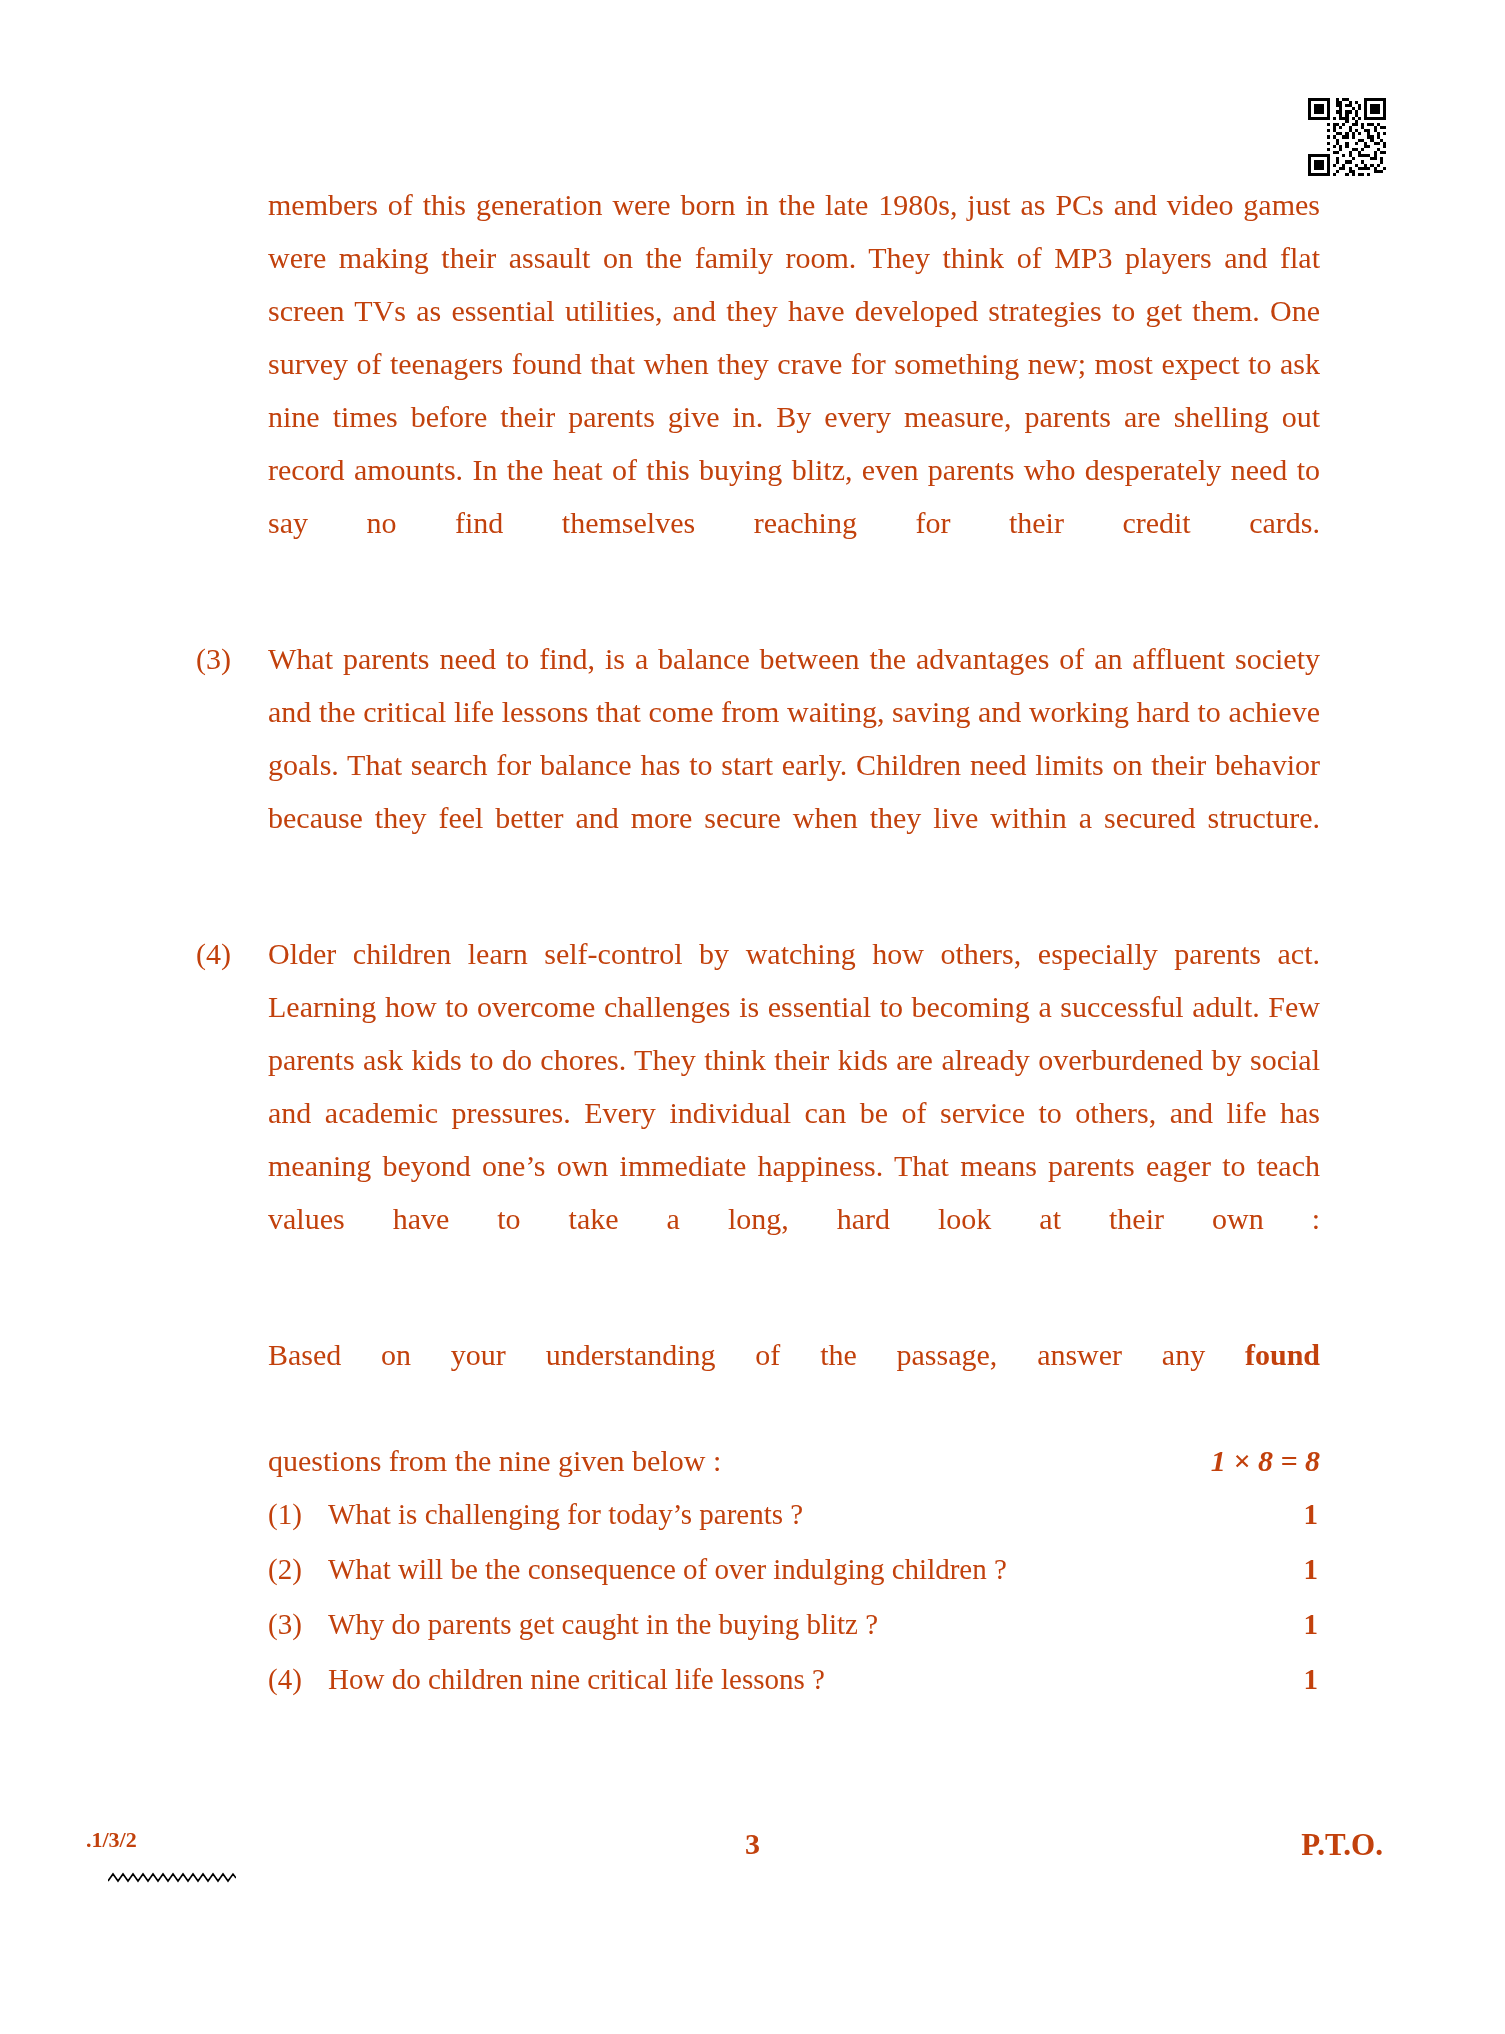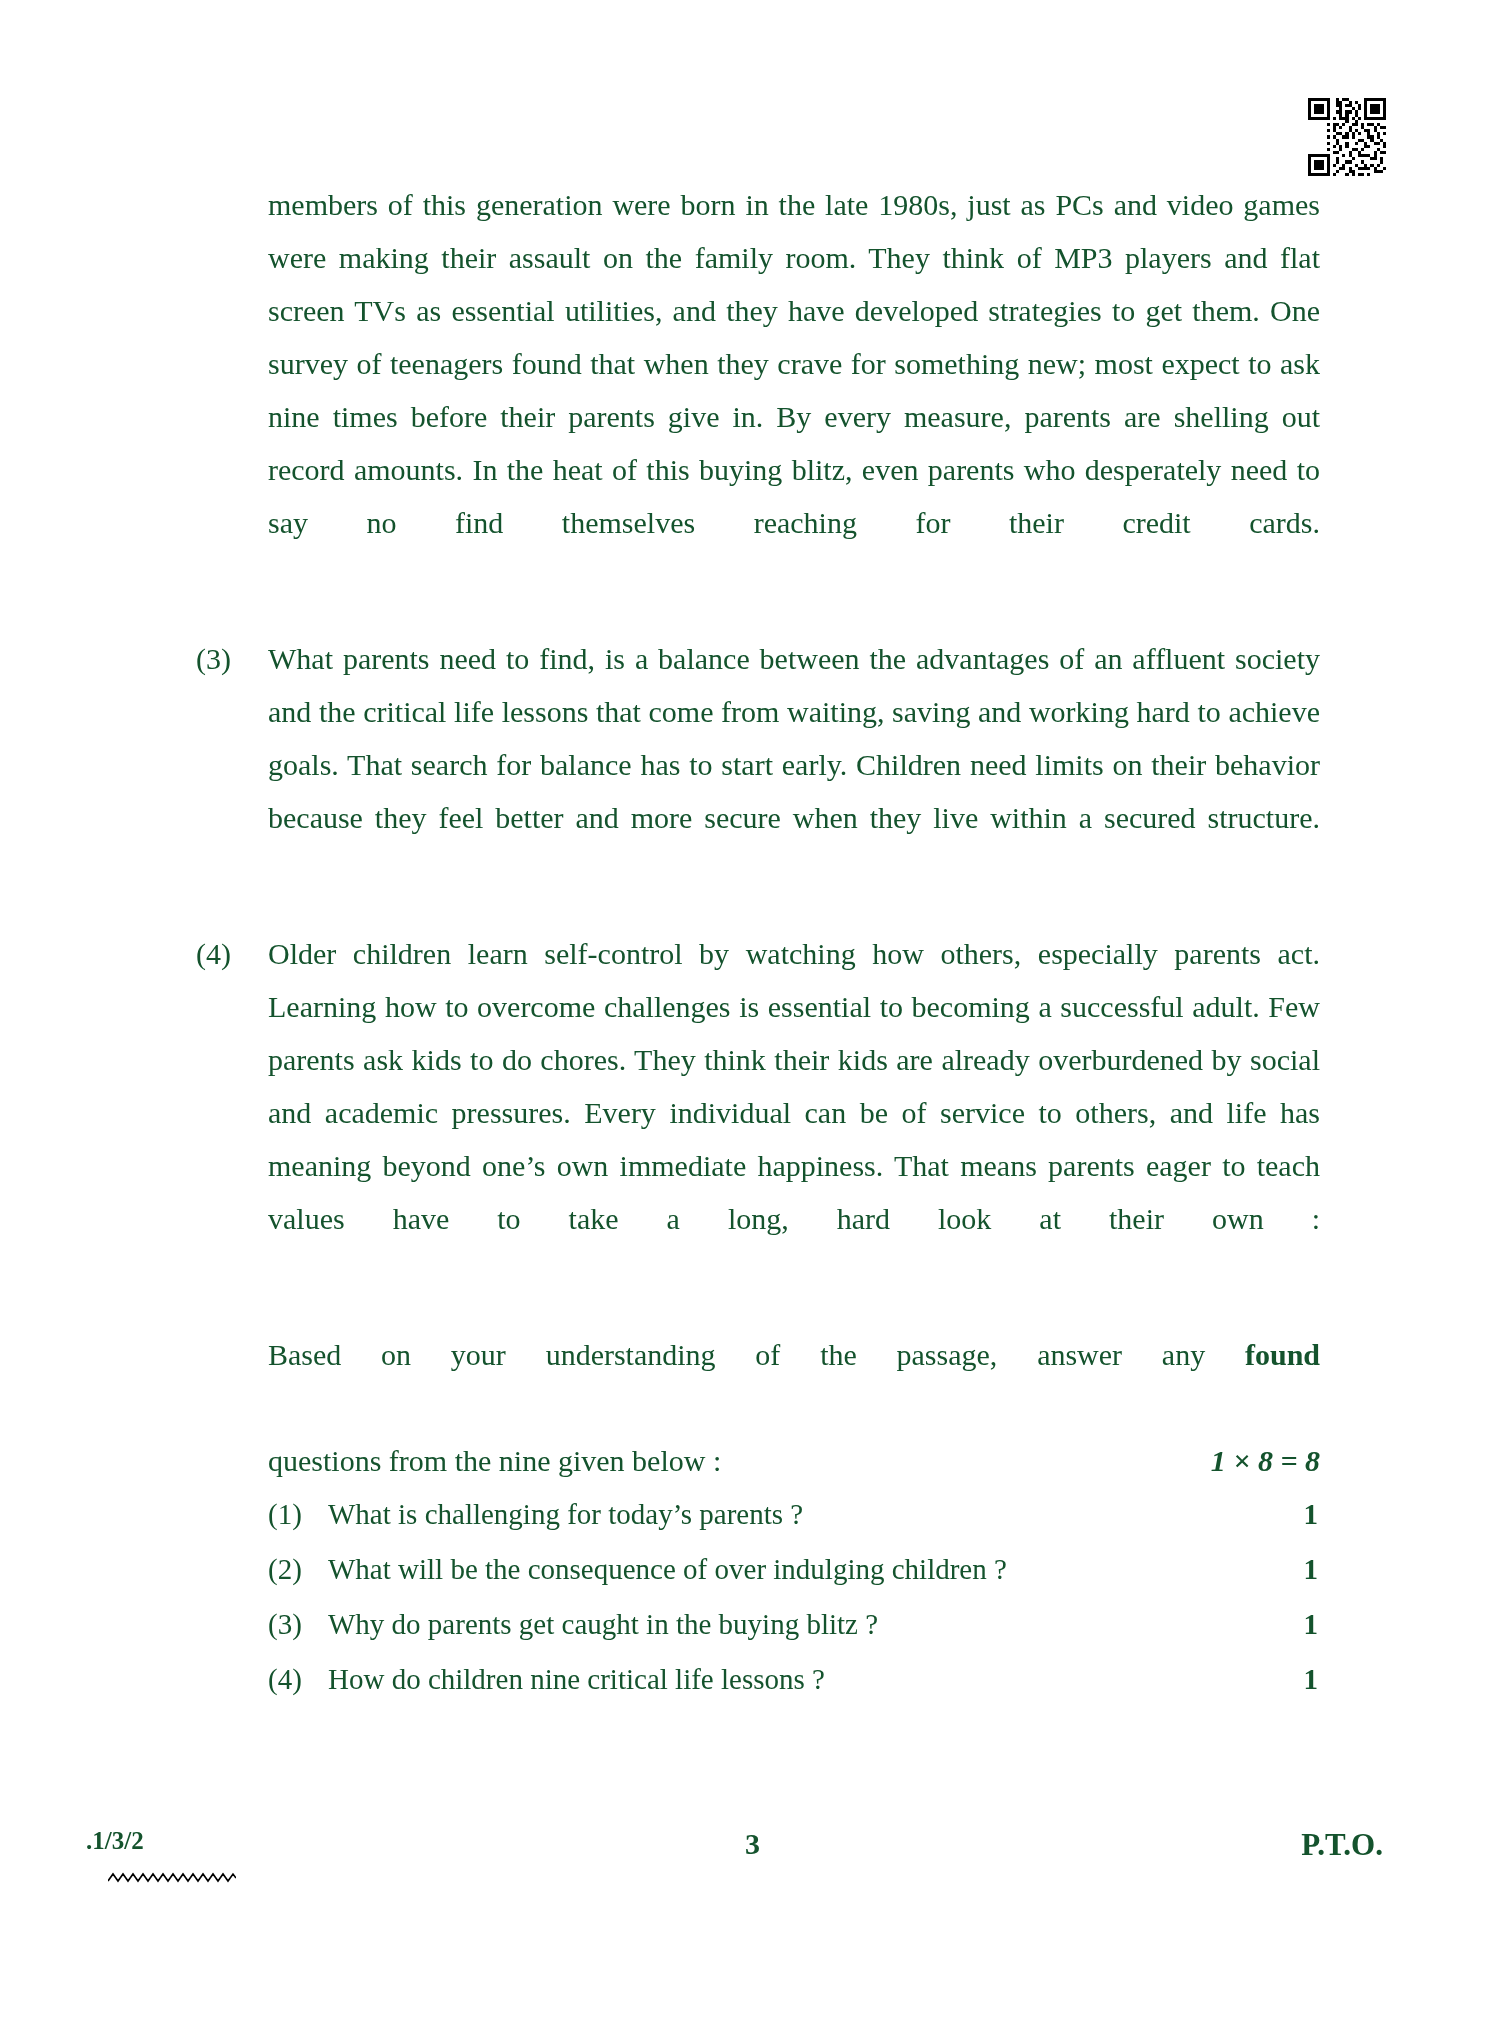--- a/index.html
+++ b/index.html
@@ -6,21 +6,21 @@
     margin: 0;
     padding: 0;
     background: #ffffff;
   }
   .page {
     position: relative;
     width: 1505px;
     height: 2034px;
     background: #ffffff;
     font-family: "Liberation Serif", "DejaVu Serif", serif;
-    color: #14532d;
+    color: #c2410c;
     overflow: hidden;
   }
 
   
   .qr-wrap {
     position: absolute;
     top: 98px;
     left: 1308px;
     width: 78px;
     height: 78px;
@@ -111,21 +111,21 @@
     position: absolute;
     left: 0;
     top: 1827px;
     width: 1505px;
     height: 80px;
   }
   .footer-code {
     position: absolute;
     left: 86px;
     top: 0px;
-    font-size: 25px;
+    font-size: 22px;
     font-weight: bold;
     letter-spacing: 0px;
   }
   .footer-squiggle {
     position: absolute;
     left: 108px;
     top: 44px;
     width: 128px;
     height: 14px;
   }

